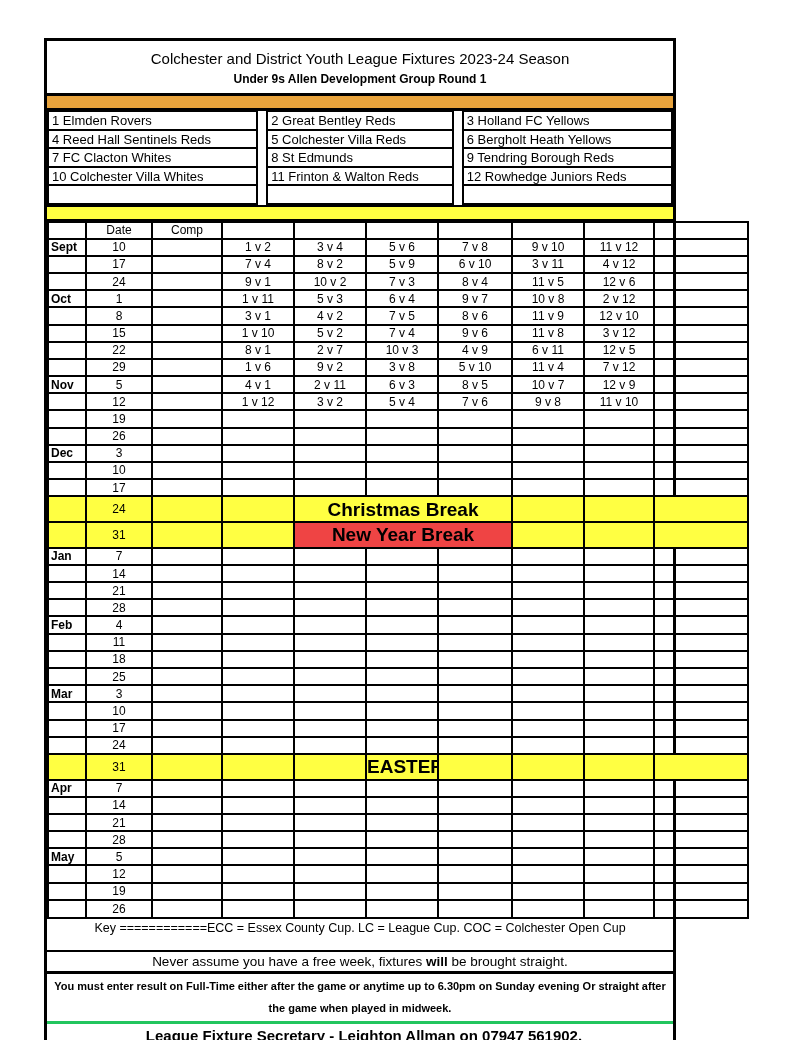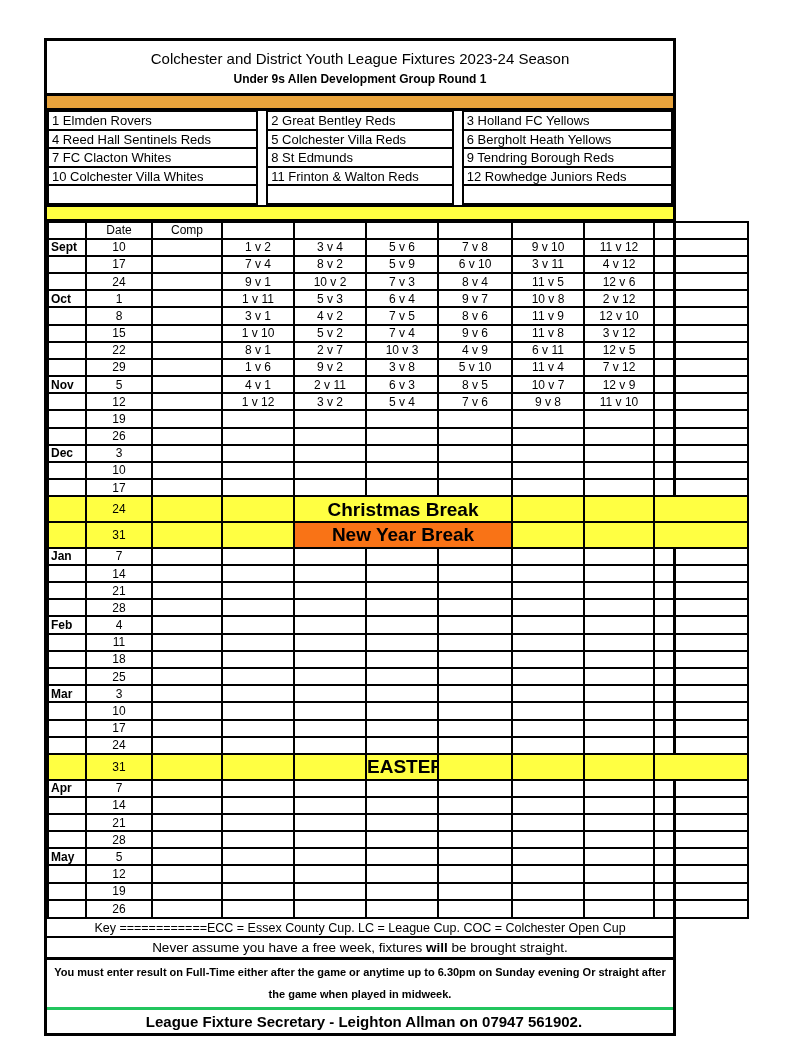--- a/index.html
+++ b/index.html
@@ -32,21 +32,21 @@
   
   table.grid { border-collapse:collapse; width:100%; table-layout:fixed; height:698px; }
   table.grid td {
     border:2px solid #000; font-size:12px; text-align:center; padding:0;
     white-space:nowrap; overflow:hidden; line-height:1;
   }
   table.grid td.month { font-weight:bold; text-align:left; padding-left:2px; }
   table.grid td.hl { font-weight:normal; }
   table.grid td.banner { font-weight:bold; font-size:19px; }
   
-  .key-row { border-bottom:2px solid #000; text-align:center; font-size:12.5px; padding:2px 0 1px; }
+  .key-row { border-bottom:2px solid #000; text-align:center; font-size:12.5px; padding:2px 0 15px; }
   .never-row { border-bottom:3px solid #000; text-align:center; font-size:13.5px; padding:2px 0 2px; }
   .notice-row { border-bottom:3px solid #22c55e; text-align:center; font-weight:bold; font-size:11px; line-height:22px; padding:1px 2px 2px; }
   .secretary-row { text-align:center; font-weight:bold; font-size:15px; padding:3px 0 3px;margin-left:8px; }
 </style>
 </head>
 <body>
 
 <div class="frame">
 
   <div class="title-box">
@@ -296,21 +296,21 @@
           <td class="banner hl" colspan="3" style="background: rgb(255, 255, 66);">Christmas Break</td>
           <td class="hl" style="background: rgb(255, 255, 66);"></td>
           <td class="hl" style="background: rgb(255, 255, 66);"></td>
           <td class="hl" style="background: rgb(255, 255, 66);"></td>
         </tr>
         <tr>
           <td class="month hl" style="background: rgb(255, 255, 66);"></td>
           <td class="hl" style="background: rgb(255, 255, 66);">31</td>
           <td class="hl" style="background: rgb(255, 255, 66);"></td>
           <td class="hl" style="background: rgb(255, 255, 66);"></td>
-          <td class="banner hl" colspan="3" style="background: #f97316;">New Year Break</td>
+          <td class="banner hl" colspan="3" style="background: #ef4444;">New Year Break</td>
           <td class="hl" style="background: rgb(255, 255, 66);"></td>
           <td class="hl" style="background: rgb(255, 255, 66);"></td>
           <td class="hl" style="background: rgb(255, 255, 66);"></td>
         </tr>
         <tr>
           <td class="month">Jan</td>
           <td>7</td>
           <td></td>
           <td></td>
           <td></td>

